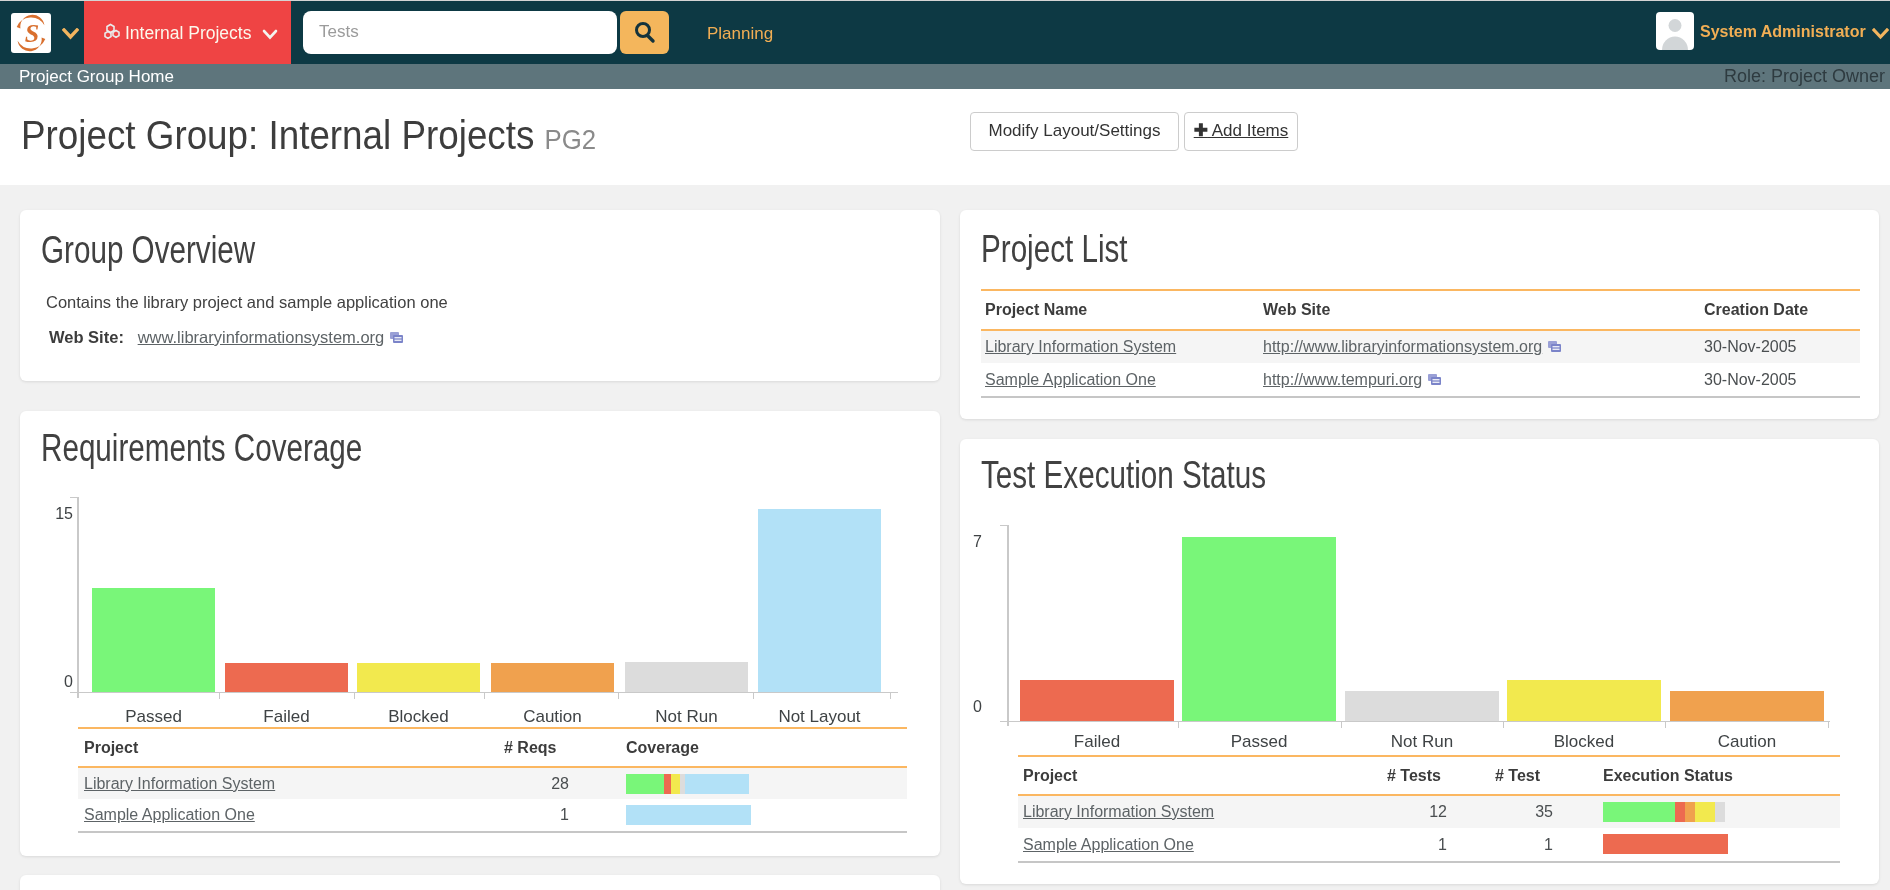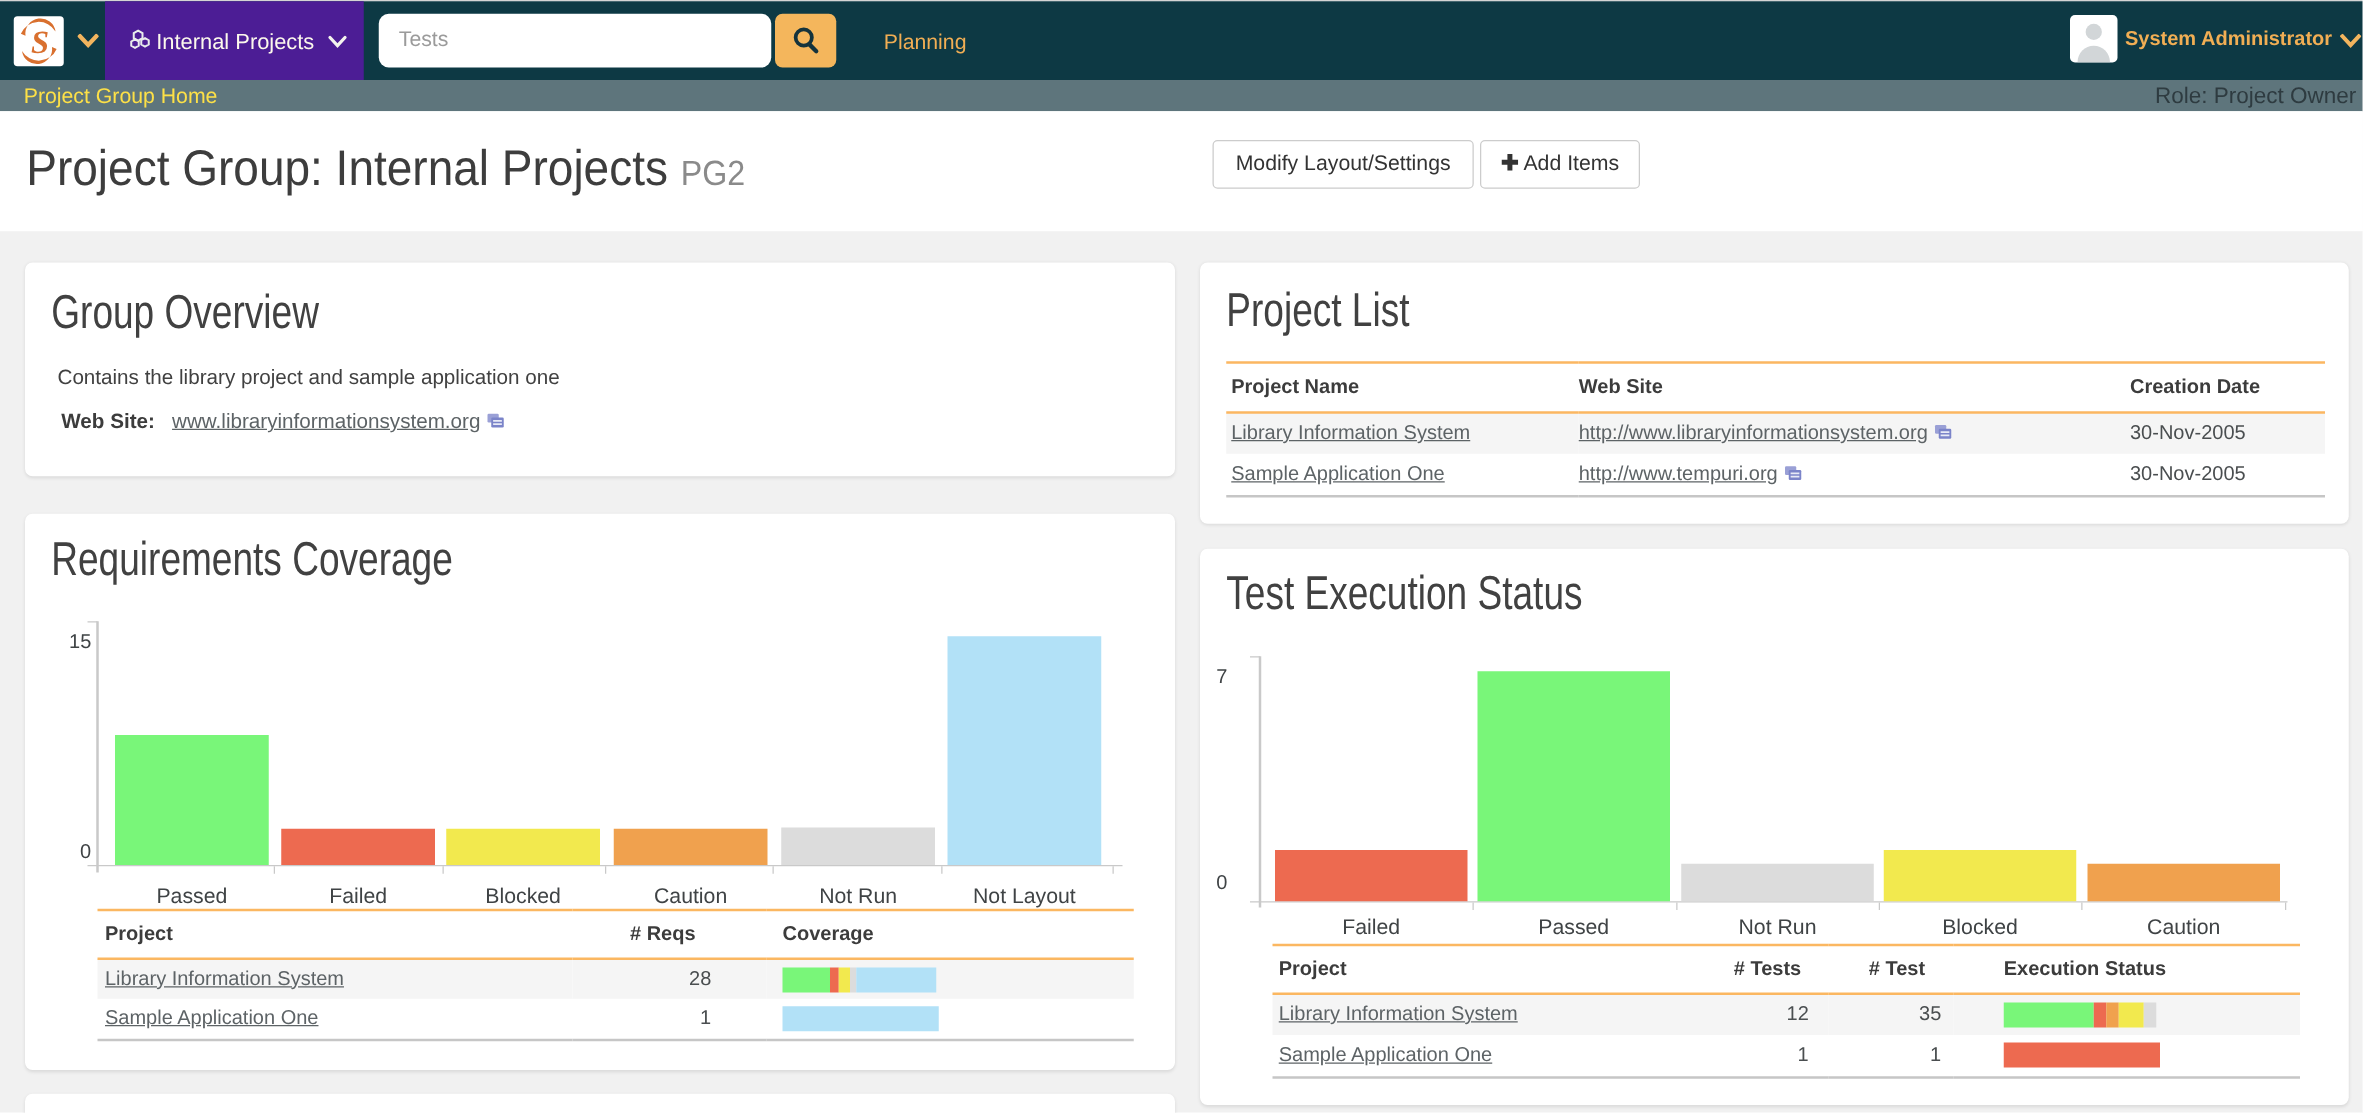--- a/index.html
+++ b/index.html
@@ -3,41 +3,41 @@
 <meta charset="utf-8">
 <style>
 * { margin:0; padding:0; box-sizing:border-box; }
 html,body { width:1890px; height:890px; overflow:hidden; background:#fff;
   font-family:"Liberation Sans", sans-serif; }
 .abs { position:absolute; }
 #topline { left:0; top:0; width:1890px; height:1px; background:#d4d4d4; }
 #nav { left:0; top:1px; width:1890px; height:63px; background:#0d3944; }
 #logo { left:11px; top:12px; width:40px; height:40px; background:#fff; border-radius:3px; }
 #navchev1 { left:62px; top:26px; }
-#tab { left:84px; top:0px; width:207px; height:63px; background:#4c1d95; }
+#tab { left:84px; top:0px; width:207px; height:63px; background:#ef4444; }
 #tabicon { left:19px; top:22px; }
 #tabtext { left:41px; top:22px; font-size:17.5px; color:#fcf8ec; white-space:nowrap; }
 #tabchev { left:178px; top:26px; }
 #search { left:303px; top:10px; width:314px; height:43px; background:#fff; border-radius:8px; }
 #search span { position:absolute; left:16px; top:11px; font-size:17px; color:#9b9b9b; }
 #sbtn { left:620px; top:10px; width:49px; height:43px; background:#f4b65c; border-radius:6px; }
 #planning { left:707px; top:23px; font-size:17px; color:#f1ae54;text-align:center; }
 #avatar { left:1656px; top:11px; width:38px; height:38px; background:#fff; border-radius:4px; overflow:hidden; }
 #uname { left:1700px; top:22px; font-size:16px; font-weight:bold; color:#f1ae54; white-space:nowrap; }
 #uchev { left:1872px; top:26px; }
 #bar2 { left:0; top:64px; width:1890px; height:25px; background:#5e757c; }
-#pgh { left:19px; top:3px; font-size:17px; color:#fde047; }
+#pgh { left:19px; top:3px; font-size:17px; color:#ffffff; }
 #role { right:5px; top:2px; font-size:18px; color:#2e3b40; }
 #header { left:0; top:89px; width:1890px; height:96px; background:#fff; }
 #h1 { left:21px; top:25px; font-size:40px; line-height:42px; color:#3d3d3d; white-space:nowrap; transform:scaleX(0.92); transform-origin:0 0; }
 #h1 .pg2 { font-size:28px; color:#8a8a8a; }
 .btn { top:23px; height:39px; background:#fff; border:1px solid #ccc; border-radius:4px;
   font-size:17px; color:#333; text-align:center; line-height:36px; }
 #btn1 { left:970px; width:209px; }
-#btn2 { left:1184px; width:128px; }
+#btn2 { left:1184px; width:114px;text-decoration:underline; }
 #main { left:0; top:185px; width:1890px; height:705px; background:#f1f1f1; }
 .card { position:absolute; background:#fff; border-radius:6px; box-shadow:0 1px 3px rgba(0,0,0,0.10); }
 .ctitle { position:absolute; font-size:38px; line-height:40px; color:#414141; white-space:nowrap; transform:scaleX(0.78); transform-origin:0 0; }
 #cardL1 { left:20px; top:25px; width:920px; height:171px; }
 #cardR1 { left:960px; top:25px; width:919px; height:209px; }
 #cardL2 { left:20px; top:226px; width:920px; height:445px; }
 #cardR2 { left:960px; top:254px; width:919px; height:445px; }
 #cardL3 { left:20px; top:690px; width:920px; height:60px; }
 .bodytext { position:absolute; font-size:16.5px; line-height:20px; color:#414141; white-space:nowrap; }
 .blab { font-weight:bold; color:#3c3c3c; }

